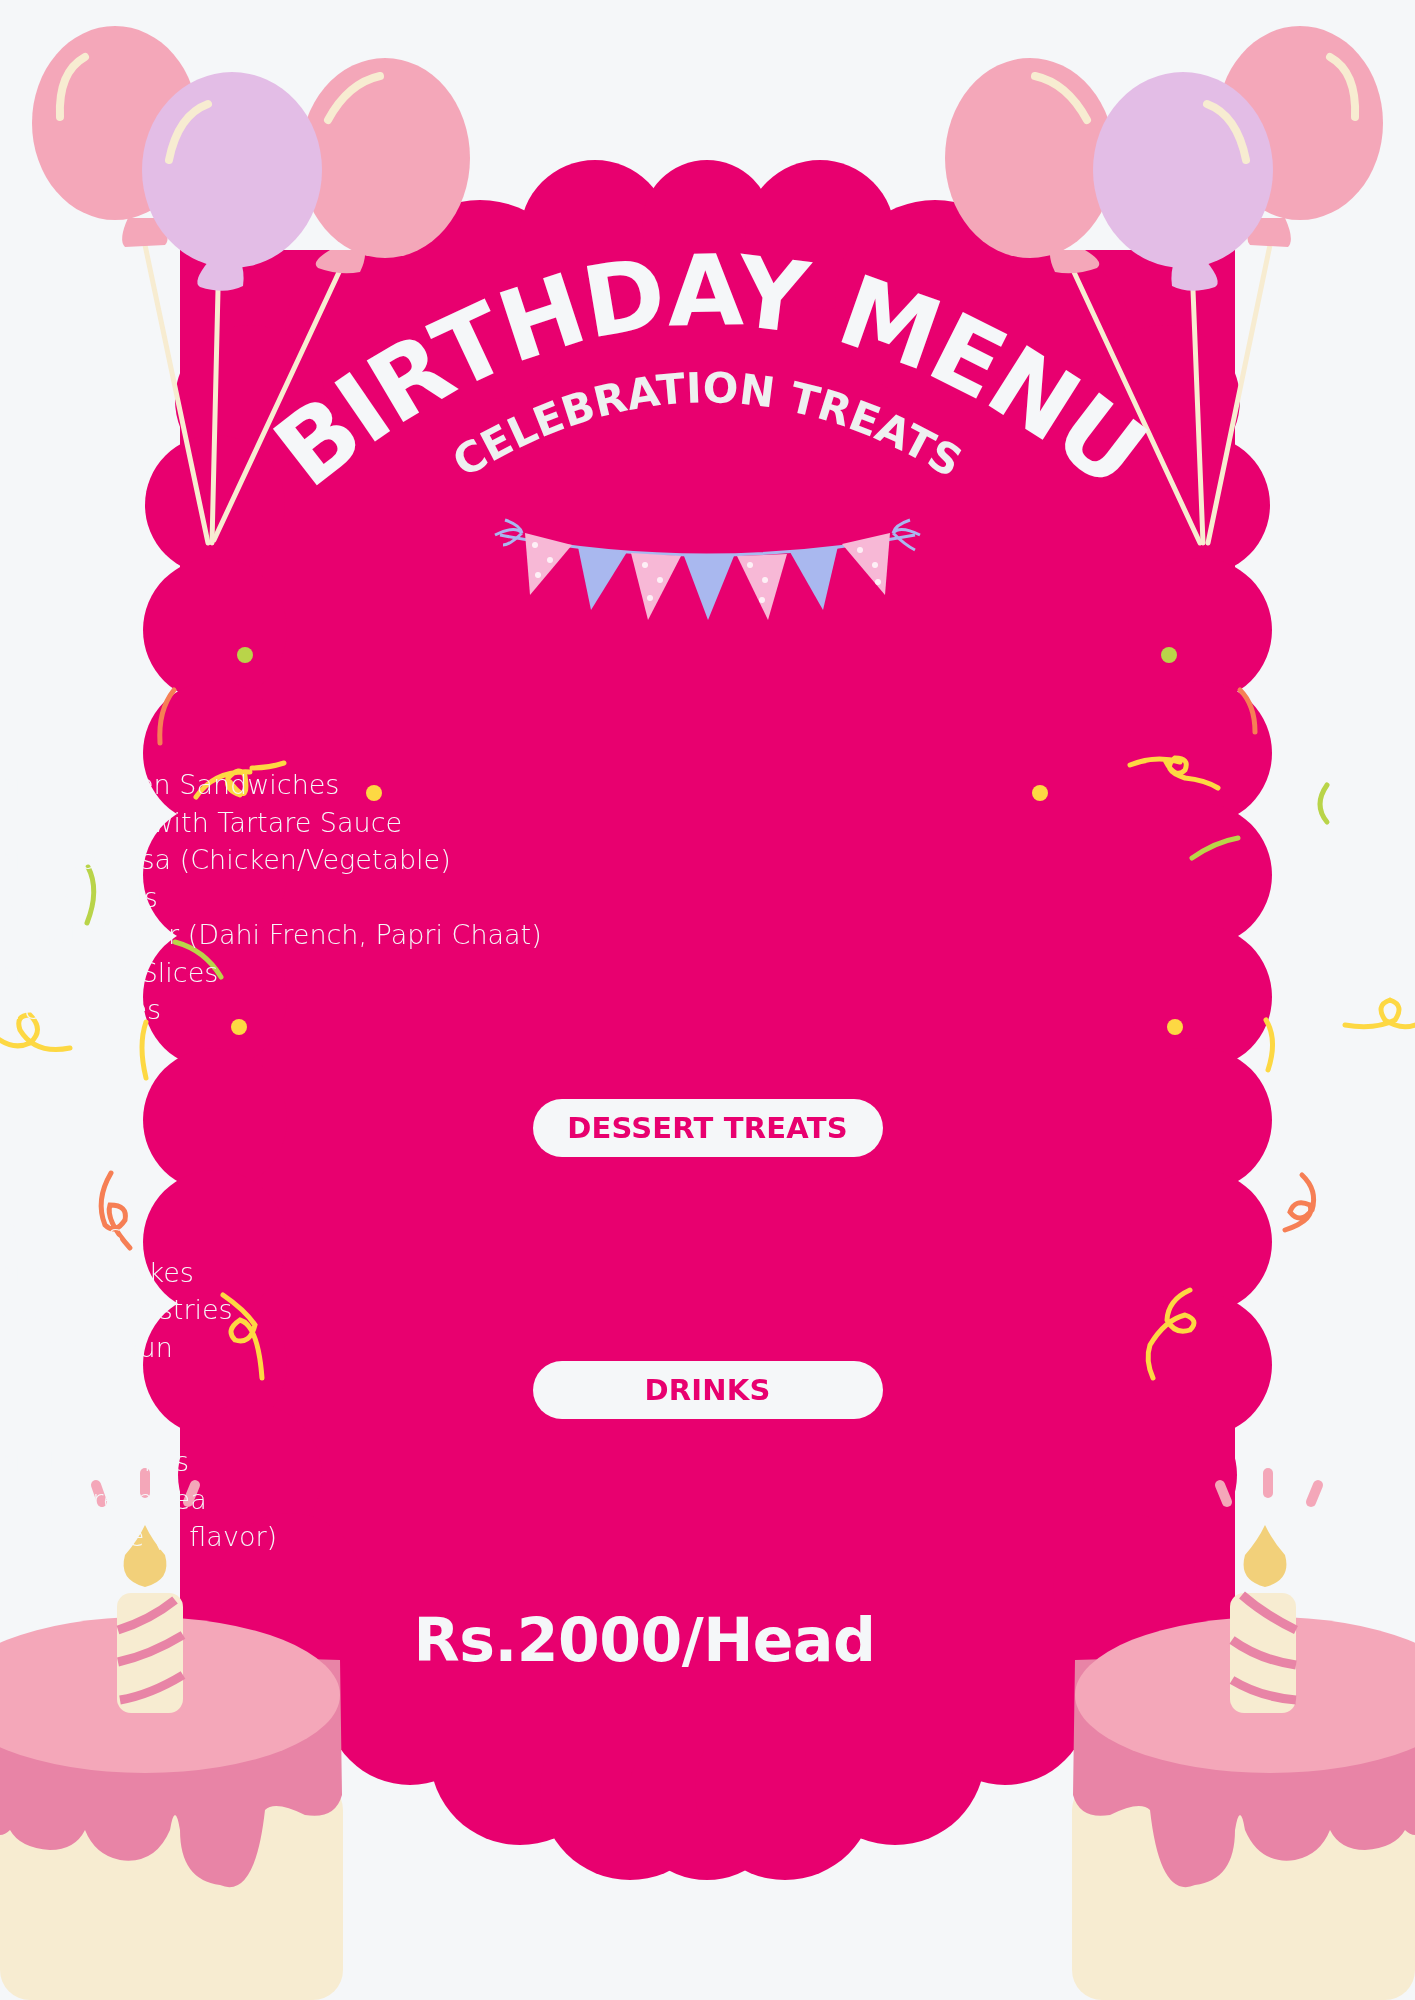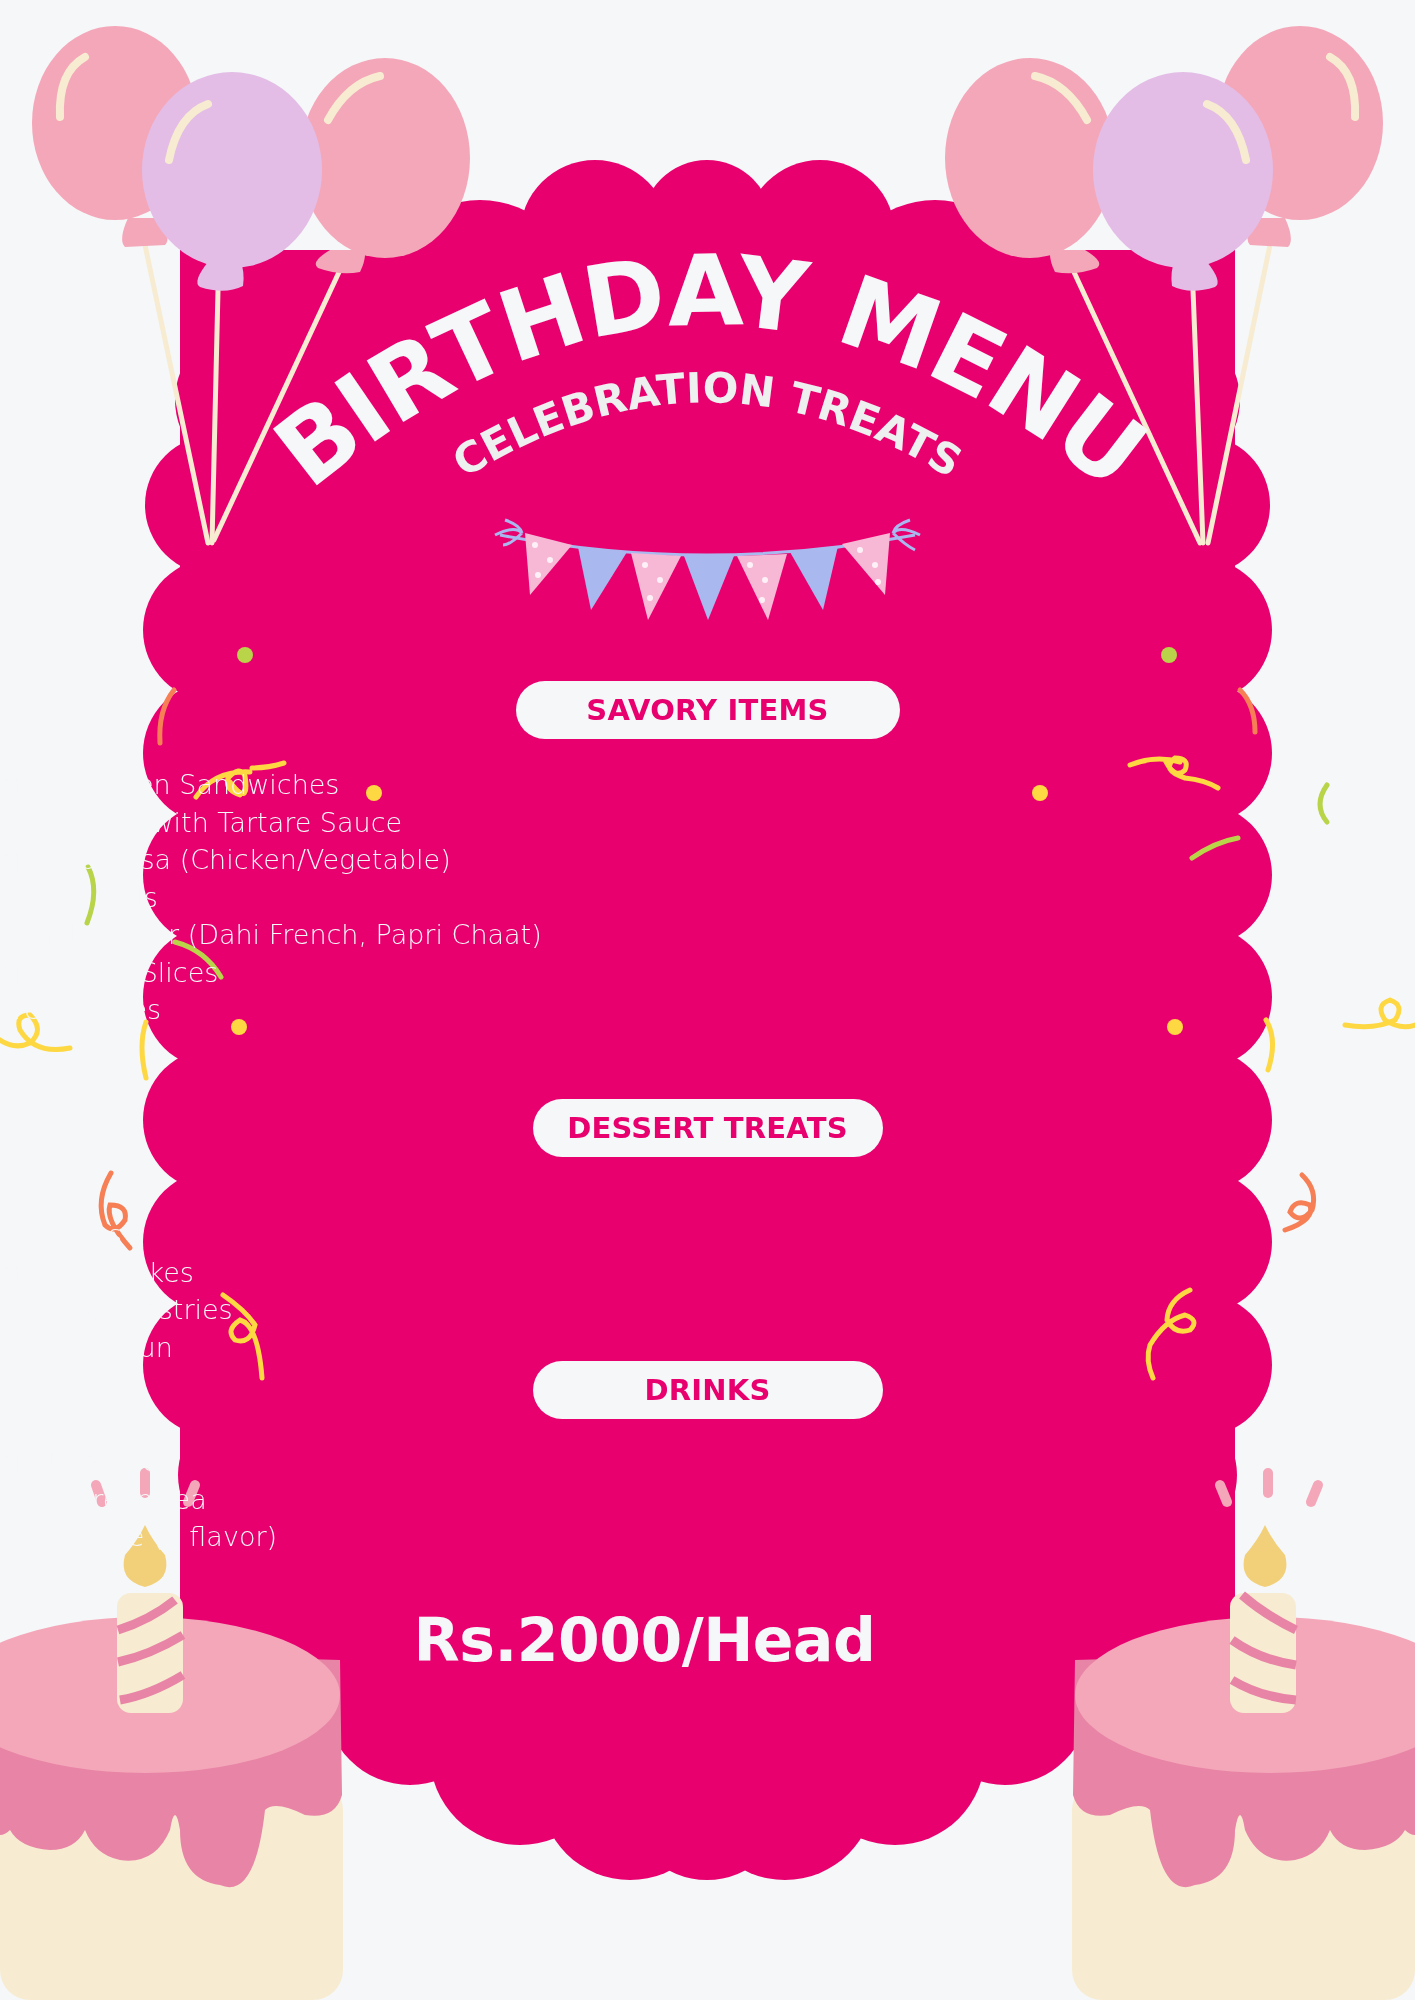--- a/index.html
+++ b/index.html
@@ -196,40 +196,39 @@
   </defs>
   <text font-family="DejaVu Sans, sans-serif" font-weight="bold" font-size="98" fill="#f5f7f9" letter-spacing="-2" text-anchor="middle">
     <textPath href="#titleArc" startOffset="50%">BIRTHDAY MENU</textPath>
   </text>
   <text font-family="DejaVu Sans, sans-serif" font-weight="bold" font-size="42" fill="#eef0f0" text-anchor="middle">
     <textPath href="#subArc" startOffset="50%">CELEBRATION TREATS</textPath>
   </text>
 </svg>
 
 <div class="content">
-  <div class="pill" style="top:681px; width:384px;">SAVORY ITEMS</div>
   <div class="items" style="top:766px;">
     <div>Mini Chicken Sandwiches</div>
     <div>Finger Fish with Tartare Sauce</div>
     <div>Mini Samosa (Chicken/Vegetable)</div>
     <div>Spring Rolls</div>
     <div>Chaat Corner (Dahi French, Papri Chaat)</div>
     <div>Mini Pizza Slices</div>
     <div>French Fries</div>
   </div>
 
   <div class="pill" style="top:1099px; width:350px;">DESSERT TREATS</div>
   <div class="items" style="top:1216px;">
     <div>Brownies</div>
     <div>Mini Cupcakes</div>
     <div>Assorted Pastries</div>
     <div>Gulab Jamun</div>
   </div>
 
   <div class="pill" style="top:1361px; width:350px;">DRINKS</div>
   <div class="items" style="top:1443px;">
-    <div>Mint Pastries</div>
+    <div>Mint Brownies</div>
     <div>Tea / Green Tea</div>
     <div>Fresh Juice (1 flavor)</div>
   </div>
 
   <div class="price">Rs.2000/Head</div>
 </div>
 
 </body></html>

